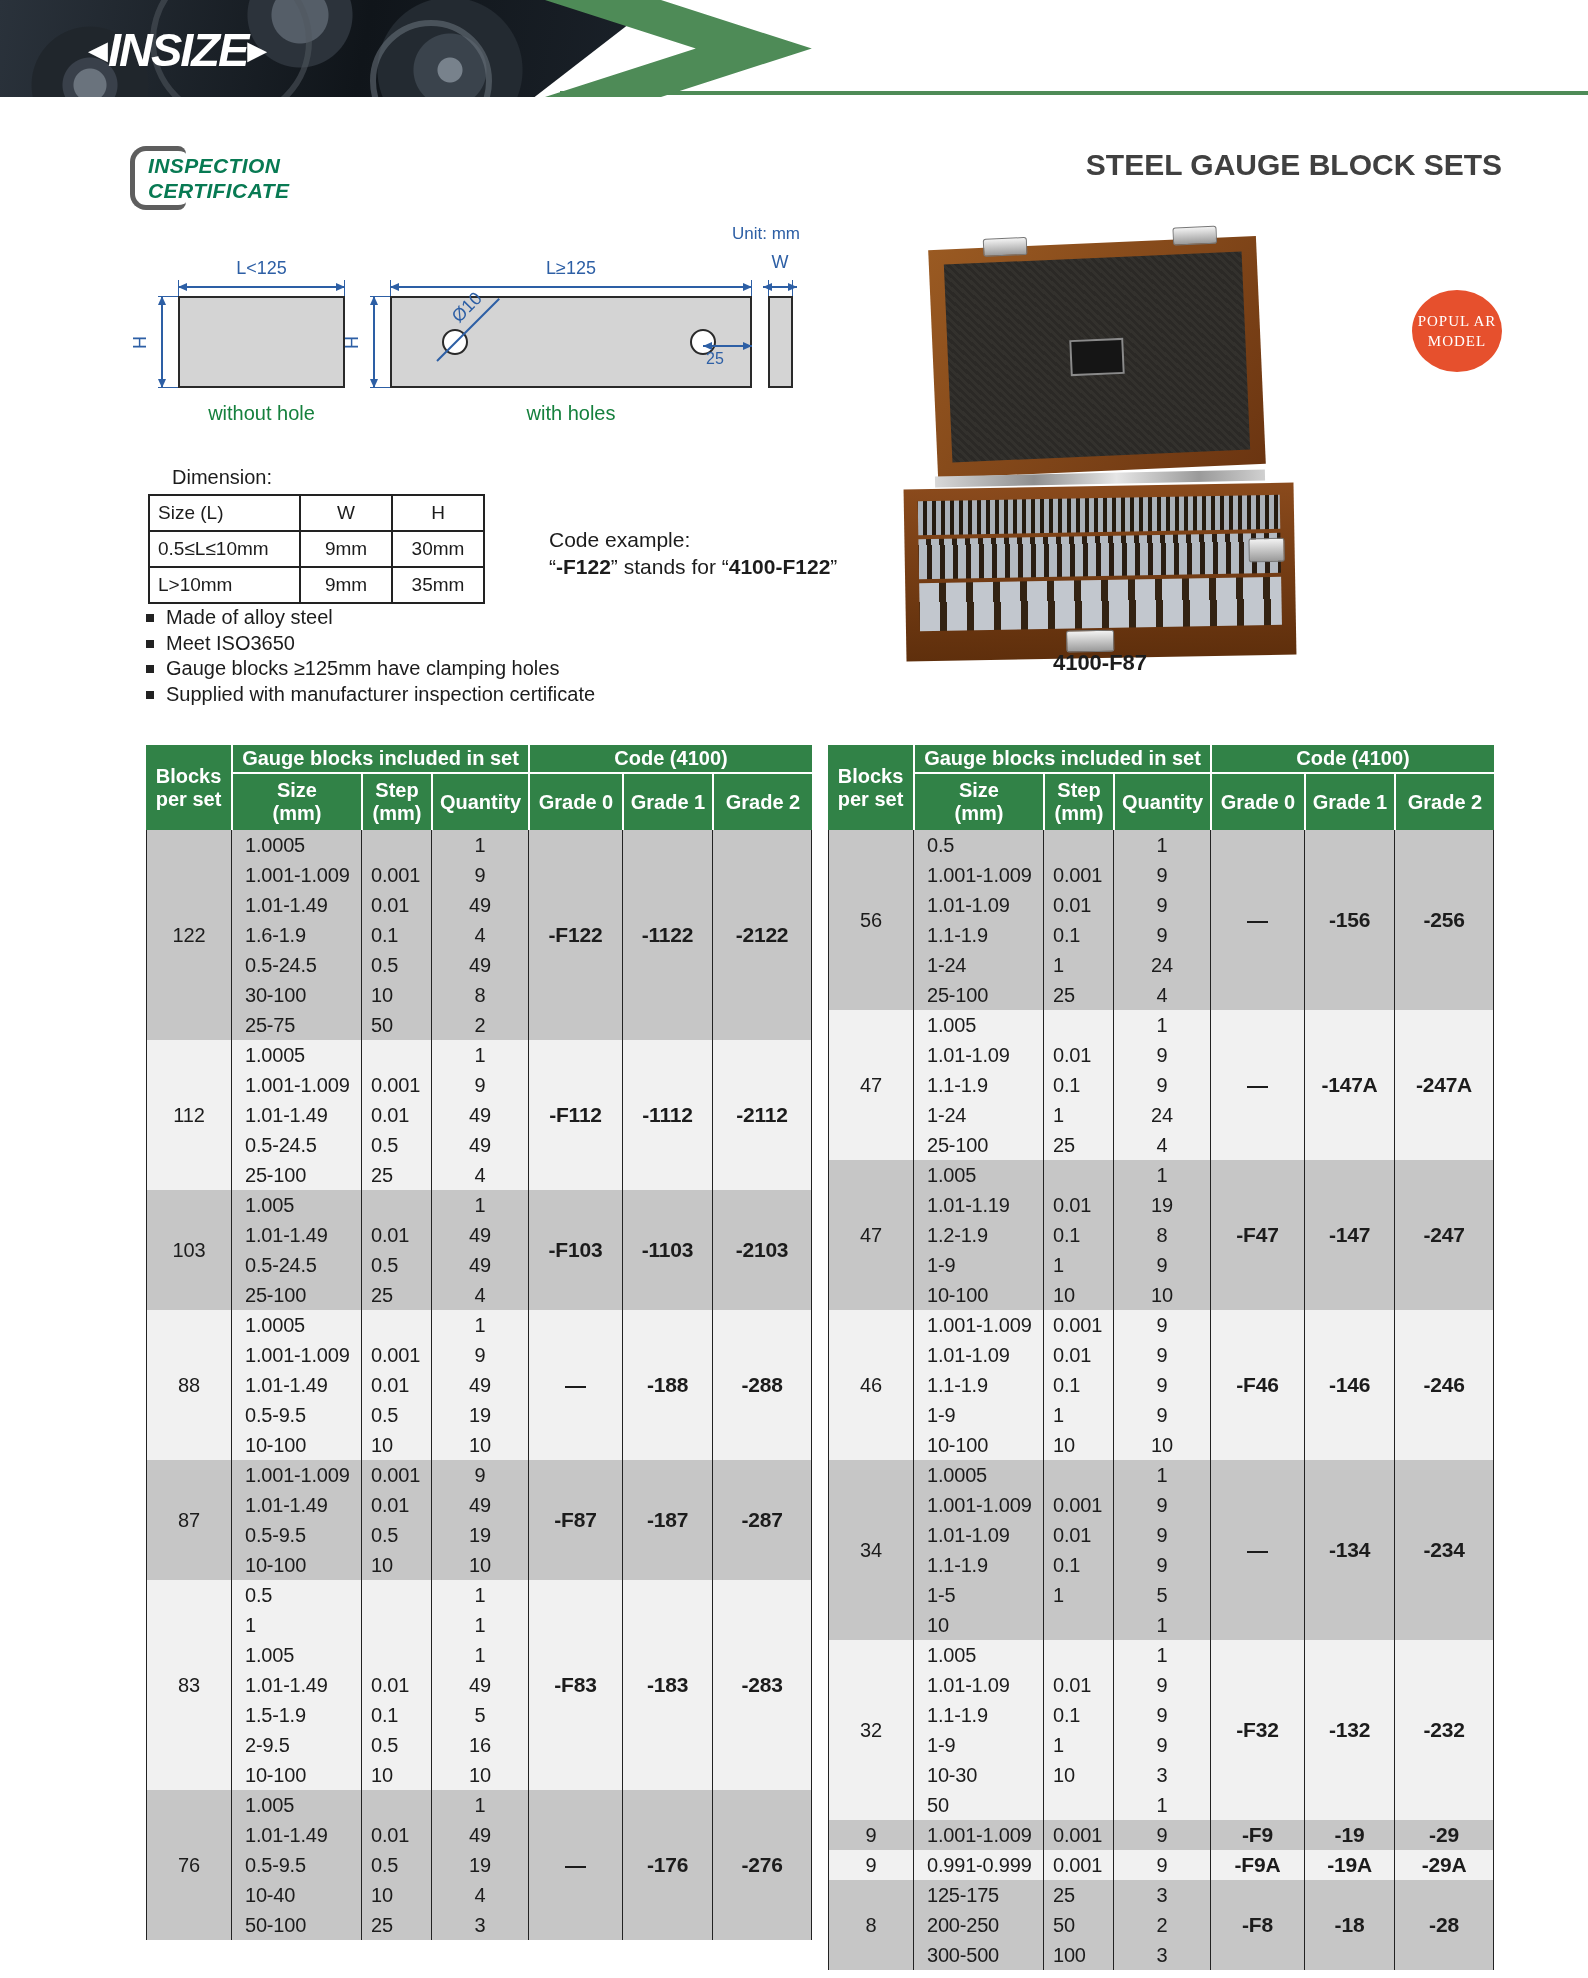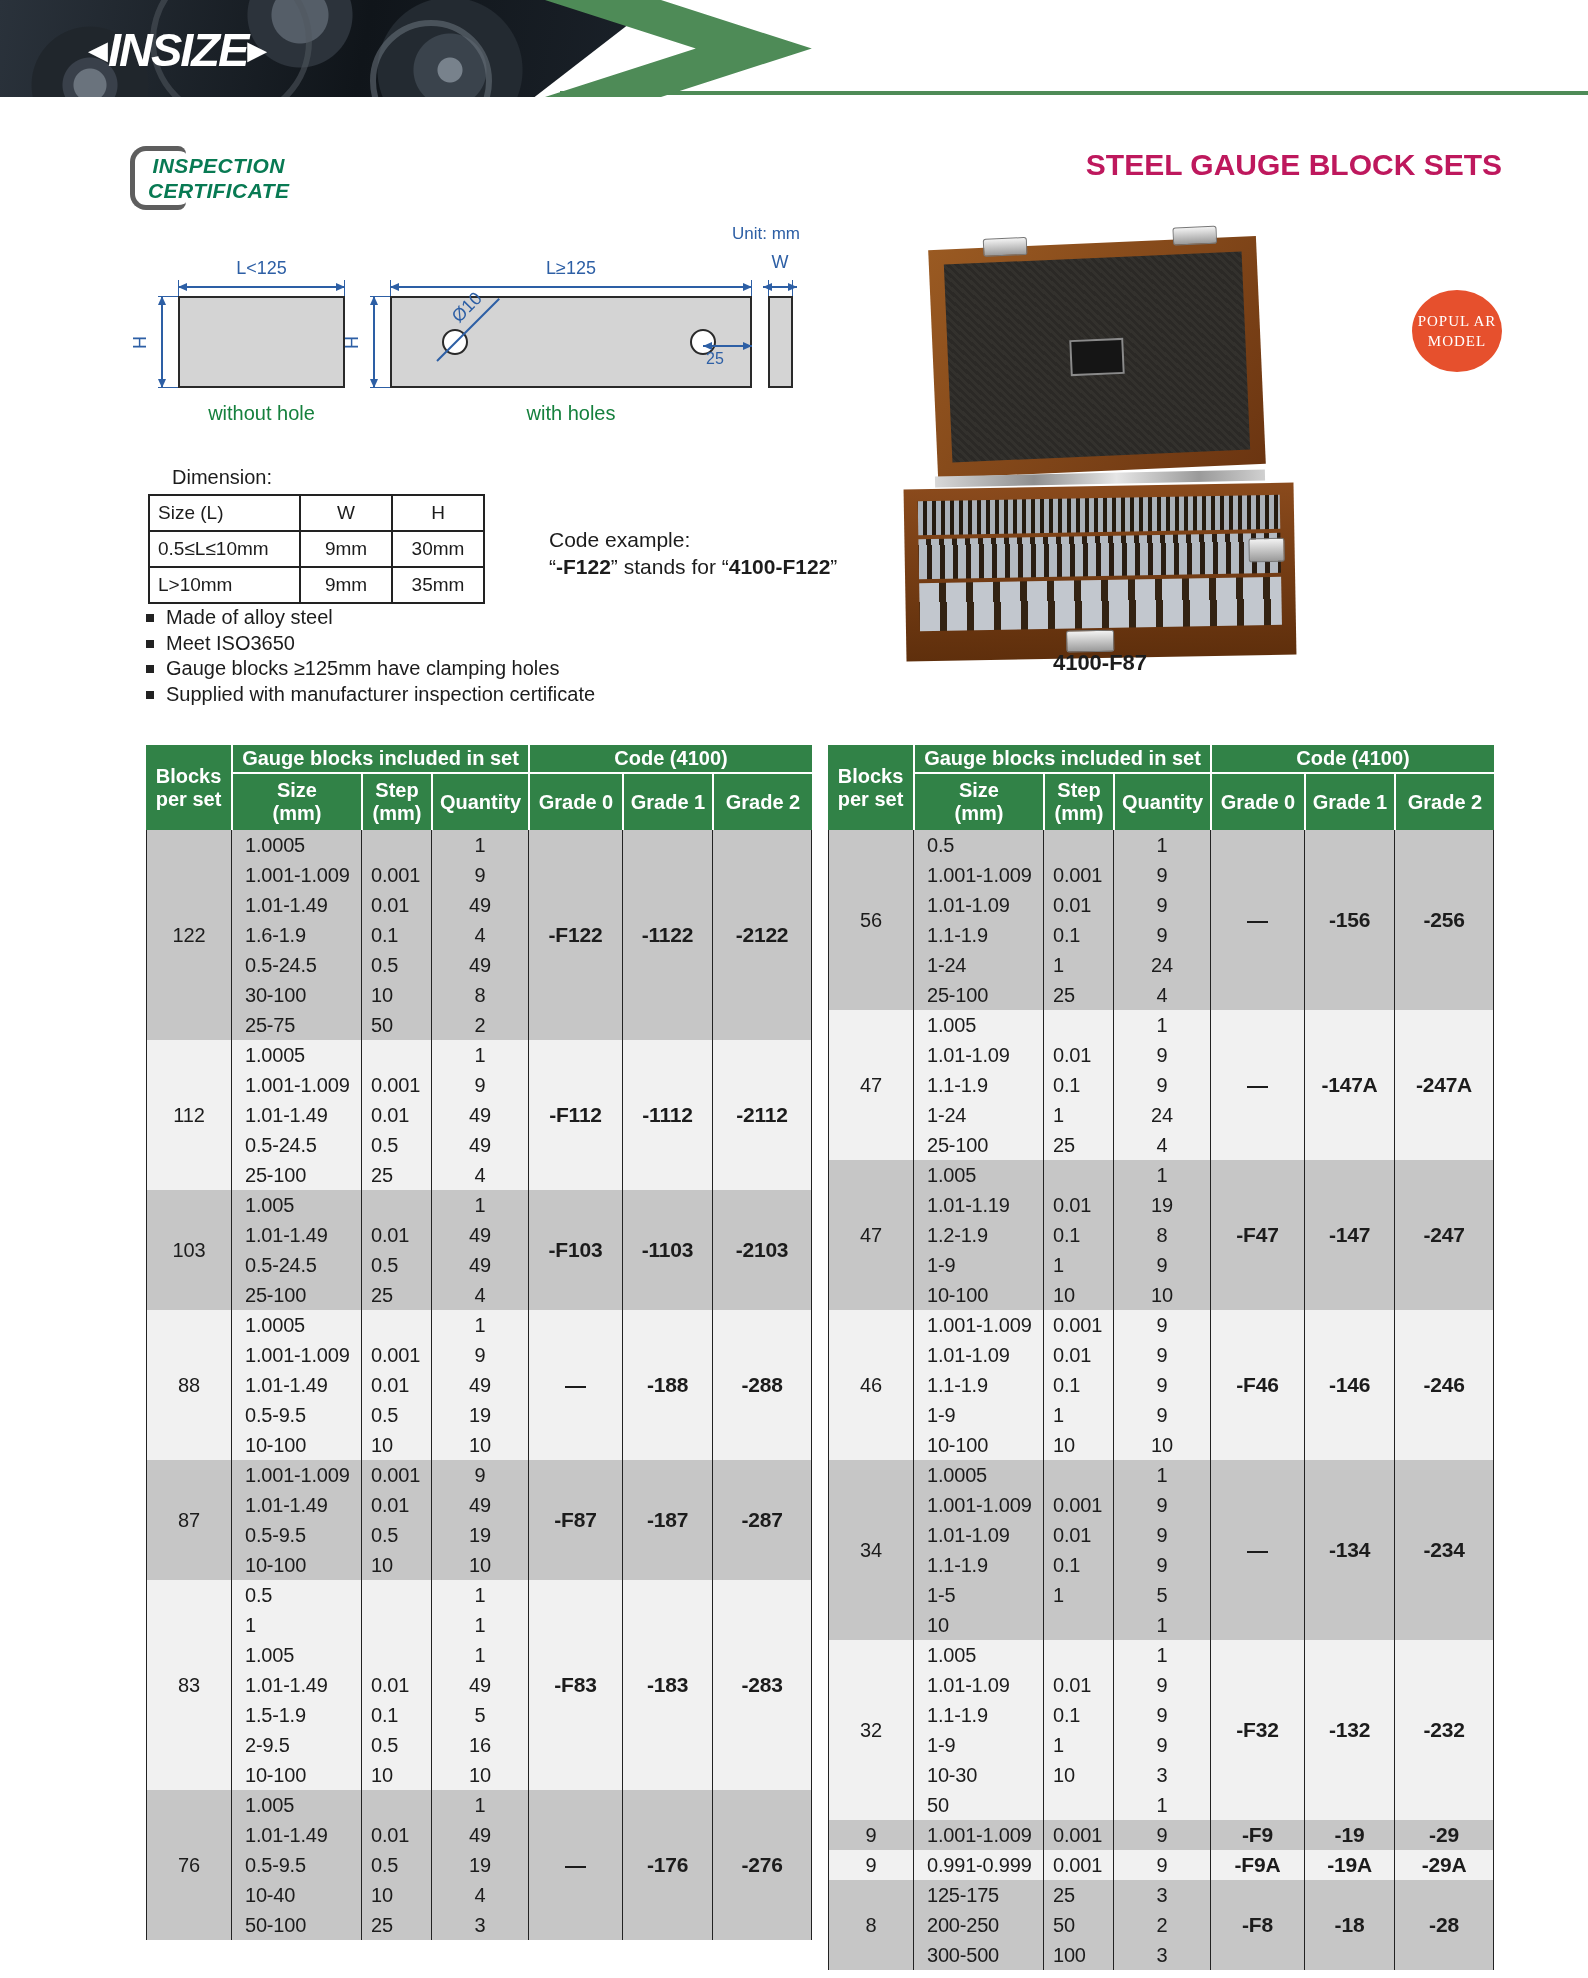--- a/index.html
+++ b/index.html
@@ -19,24 +19,24 @@
   .ring.r1{left:150px;top:-40px;width:150px;height:150px;}
   .ring.r2{left:370px;top:20px;width:110px;height:110px;border-color:#6b747d;}
   .banner-arrow{position:absolute;left:545px;top:0;width:290px;height:97px;background:#4e8b57;
     clip-path:polygon(0 0,40% 0,92% 50%,40% 100%,0 100%,52% 50%);}
   .banner-line{position:absolute;left:560px;top:91px;width:1028px;height:4px;background:#4e8b57;}
   .logo{position:absolute;left:88px;top:22px;color:#fff;font-style:italic;font-weight:800;
         font-size:47px;letter-spacing:-2px;white-space:nowrap;}
   .logo .arr{font-size:0.55em;font-style:normal;vertical-align:middle;position:relative;top:-4px;letter-spacing:0;}
 
   
-  .page-title{position:absolute;top:148px;right:86px;font-size:30px;font-weight:700;color:#be185d;}
+  .page-title{position:absolute;top:148px;right:86px;font-size:30px;font-weight:700;color:#404040;}
 
   
-  .cert{position:absolute;left:130px;top:146px;width:220px;height:72px;text-align:center;}
+  .cert{position:absolute;left:130px;top:146px;width:220px;height:72px;}
   .cert-bracket{position:absolute;left:0;top:0;width:56px;height:64px;border:5px solid #5e5e5e;
     border-right:none;border-radius:16px 8px 8px 16px;box-sizing:border-box;}
   .cert-text{position:absolute;left:18px;top:7px;color:#087a53;font-style:italic;font-weight:800;
     font-size:21px;line-height:25px;letter-spacing:.4px;white-space:nowrap;background:transparent;}
   .dimlabel{position:absolute;color:#2d5fa5;font-size:18px;}
   .hdim{position:absolute;height:2px;background:#2d5fa5;}
   .hdim::before{content:"";position:absolute;left:0;top:-3px;border-top:4px solid transparent;border-bottom:4px solid transparent;border-right:9px solid #2d5fa5;}
   .hdim::after{content:"";position:absolute;right:0;top:-3px;border-top:4px solid transparent;border-bottom:4px solid transparent;border-left:9px solid #2d5fa5;}
   .vdim{position:absolute;width:2px;background:#2d5fa5;}
   .vdim::before{content:"";position:absolute;top:0;left:-3px;border-left:4px solid transparent;border-right:4px solid transparent;border-bottom:9px solid #2d5fa5;}

